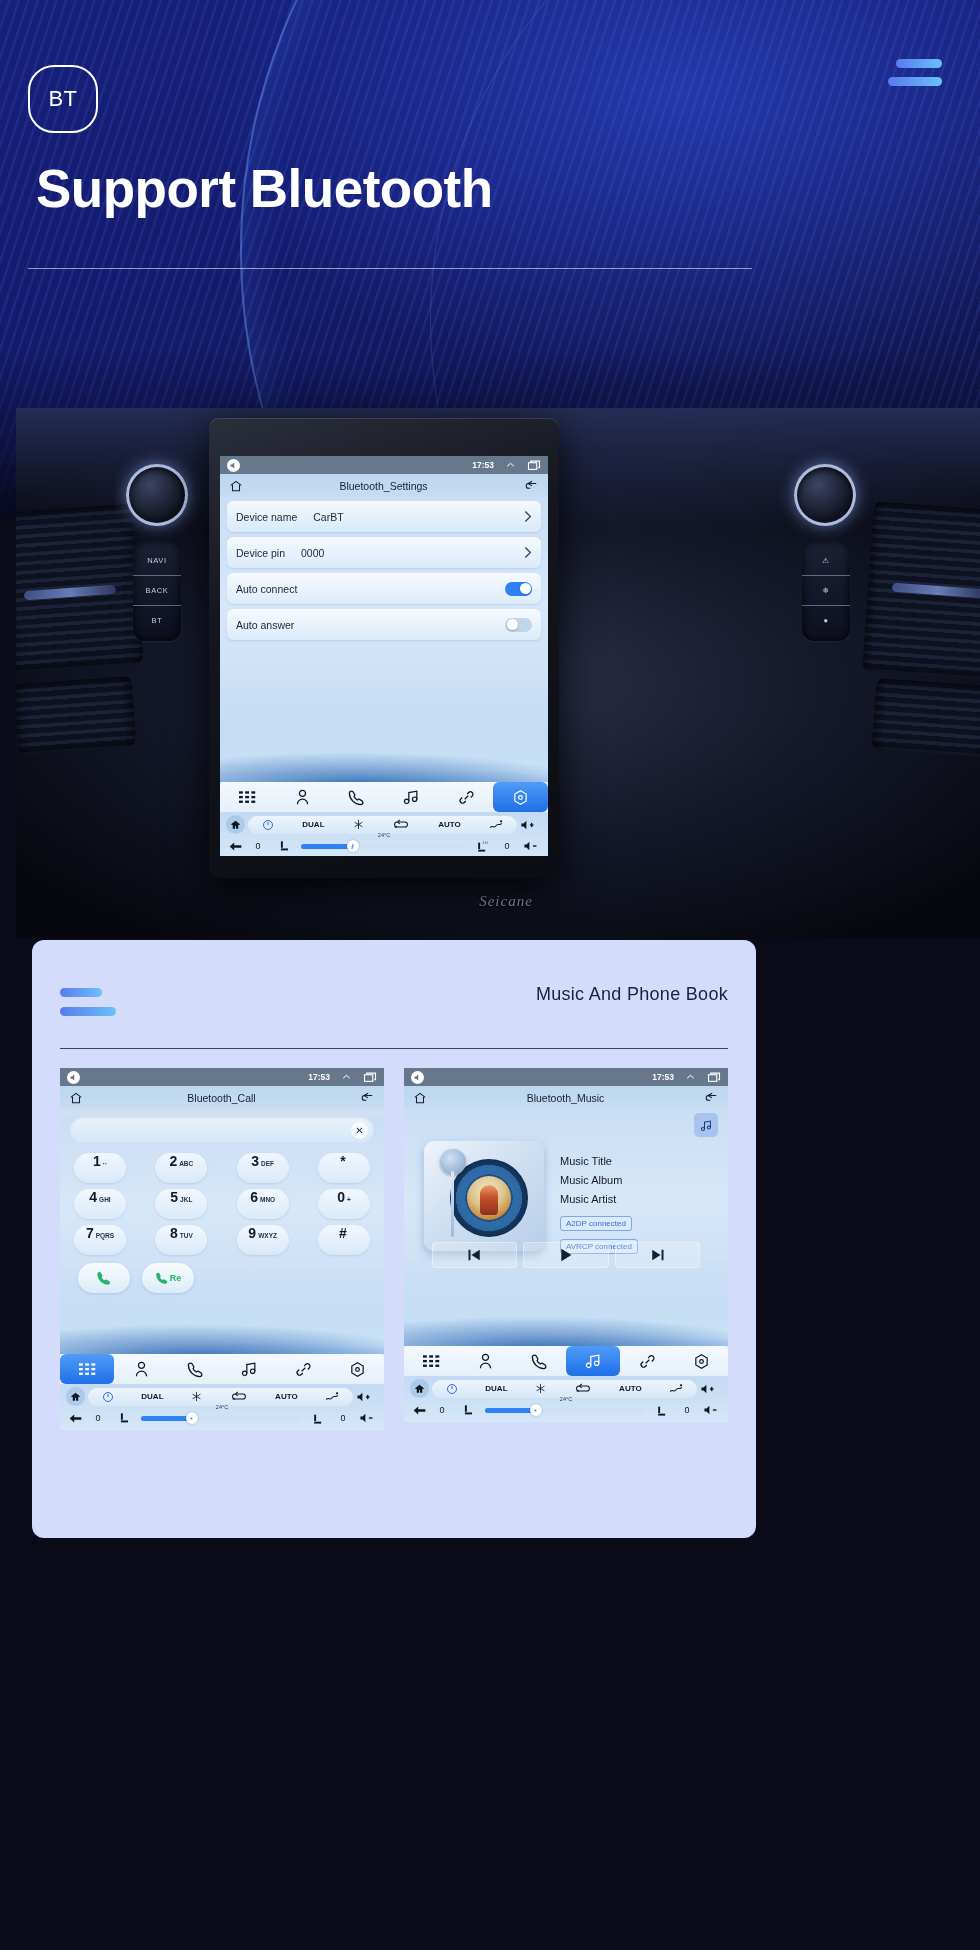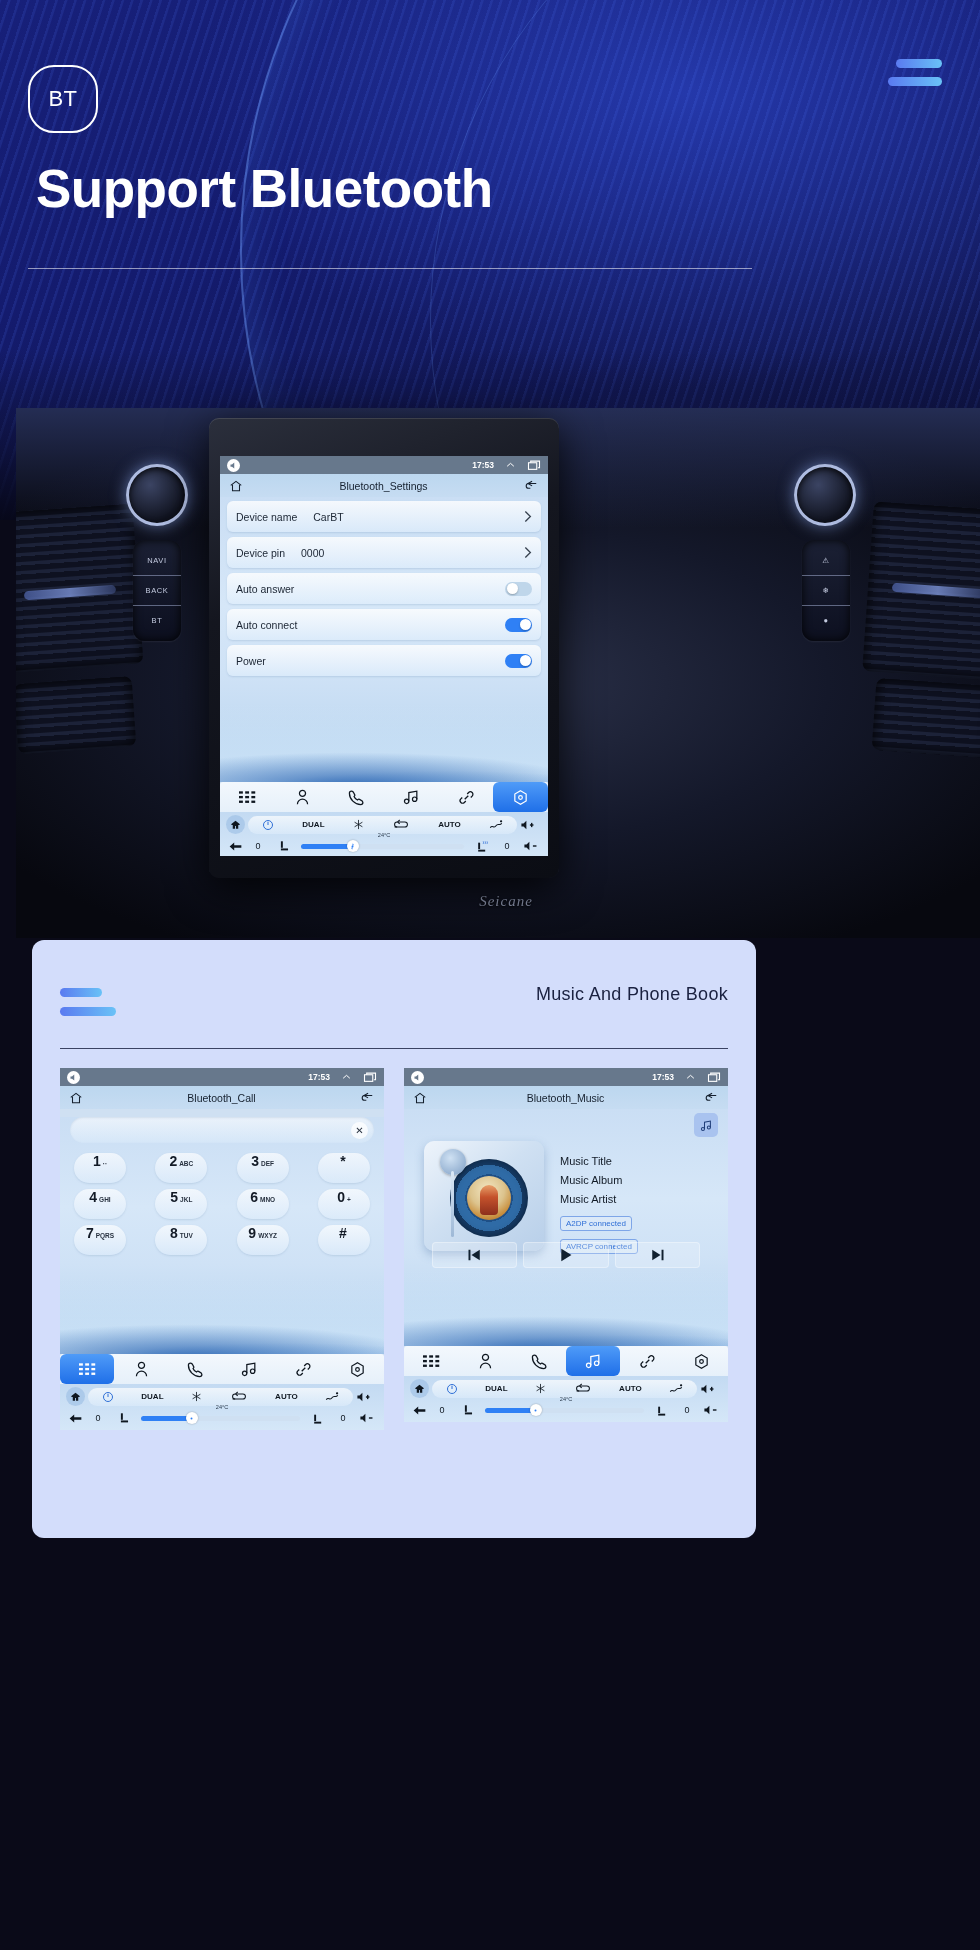--- a/index.html
+++ b/index.html
@@ -455,42 +455,35 @@
           <span class="r-value">0000</span>
           <span class="r-spacer"></span>
           <span class="chev">
             <svg width="9" height="13" viewBox="0 0 12 18" fill="none" stroke="#36424f" stroke-width="1.8">
                 <path d="M3 2l7 7-7 7"></path>
               </svg>
           </span>
         </div>
 
         <div class="row">
+          <span class="r-label">Auto connect</span>
+          <span class="r-spacer"></span>
+          <span class="toggle on">
+              <i></i>
+            </span>
+        </div>
+
+        <div class="row">
           <span class="r-label">Auto answer</span>
           <span class="r-spacer"></span>
           <span class="toggle">
               <i></i>
             </span>
         </div>
 
-        <div class="row">
-          <span class="r-label">Auto connect</span>
-          <span class="r-spacer"></span>
-          <span class="toggle on">
-              <i></i>
-            </span>
-        </div>
-
-        <div class="row">
-          <span class="r-label">Power</span>
-          <span class="r-spacer"></span>
-          <span class="toggle on">
-              <i></i>
-            </span>
-        </div>
 
       </div>
     </div>
 
     <div class="dock">
       <div class="d-item">
         <svg width="17" height="13" viewBox="0 0 22 16" fill="#0f1720">
             <rect x="0" y="0" width="5" height="3"></rect>
             <rect x="8" y="0" width="5" height="3"></rect>
             <rect x="16" y="0" width="5" height="3"></rect>
@@ -729,20 +722,33 @@
                 <b class="num">9</b>
                 <b class="sub">WXYZ</b>
               </span>
             <span class="key">
                 <b class="num">#</b>
                 <b class="sub"></b>
               </span>
           </div>
         </div>
 
+        <div class="call-row">
+          <span class="call-btn">
+            <svg width="16" height="16" viewBox="0 0 24 24" fill="#27b36a">
+                <path d="M5 3c3 0 3 3 4.5 5 .8 1.1-.4 2-1 2.7 1 2.3 2.5 3.8 4.8 4.8.7-.6 1.6-1.8 2.7-1 2 1.5 5 1.5 5 4.5 0 1.6-1.4 3-3 3C9.6 22 2 14.4 2 6c0-1.6 1.4-3 3-3z"></path>
+              </svg>
+          </span>
+          <span class="call-btn">
+            <svg width="14" height="14" viewBox="0 0 24 24" fill="#27b36a">
+                <path d="M5 3c3 0 3 3 4.5 5 .8 1.1-.4 2-1 2.7 1 2.3 2.5 3.8 4.8 4.8.7-.6 1.6-1.8 2.7-1 2 1.5 5 1.5 5 4.5 0 1.6-1.4 3-3 3C9.6 22 2 14.4 2 6c0-1.6 1.4-3 3-3z"></path>
+              </svg>
+            <span class="re">Re</span>
+          </span>
+        </div>
       </div>
 
       <div class="dock">
         <div class="d-item active">
           <svg width="17" height="13" viewBox="0 0 22 16" fill="#fff">
               <rect x="0" y="0" width="5" height="3"></rect>
               <rect x="8" y="0" width="5" height="3"></rect>
               <rect x="16" y="0" width="5" height="3"></rect>
               <rect x="0" y="6" width="5" height="3"></rect>
               <rect x="8" y="6" width="5" height="3"></rect>

